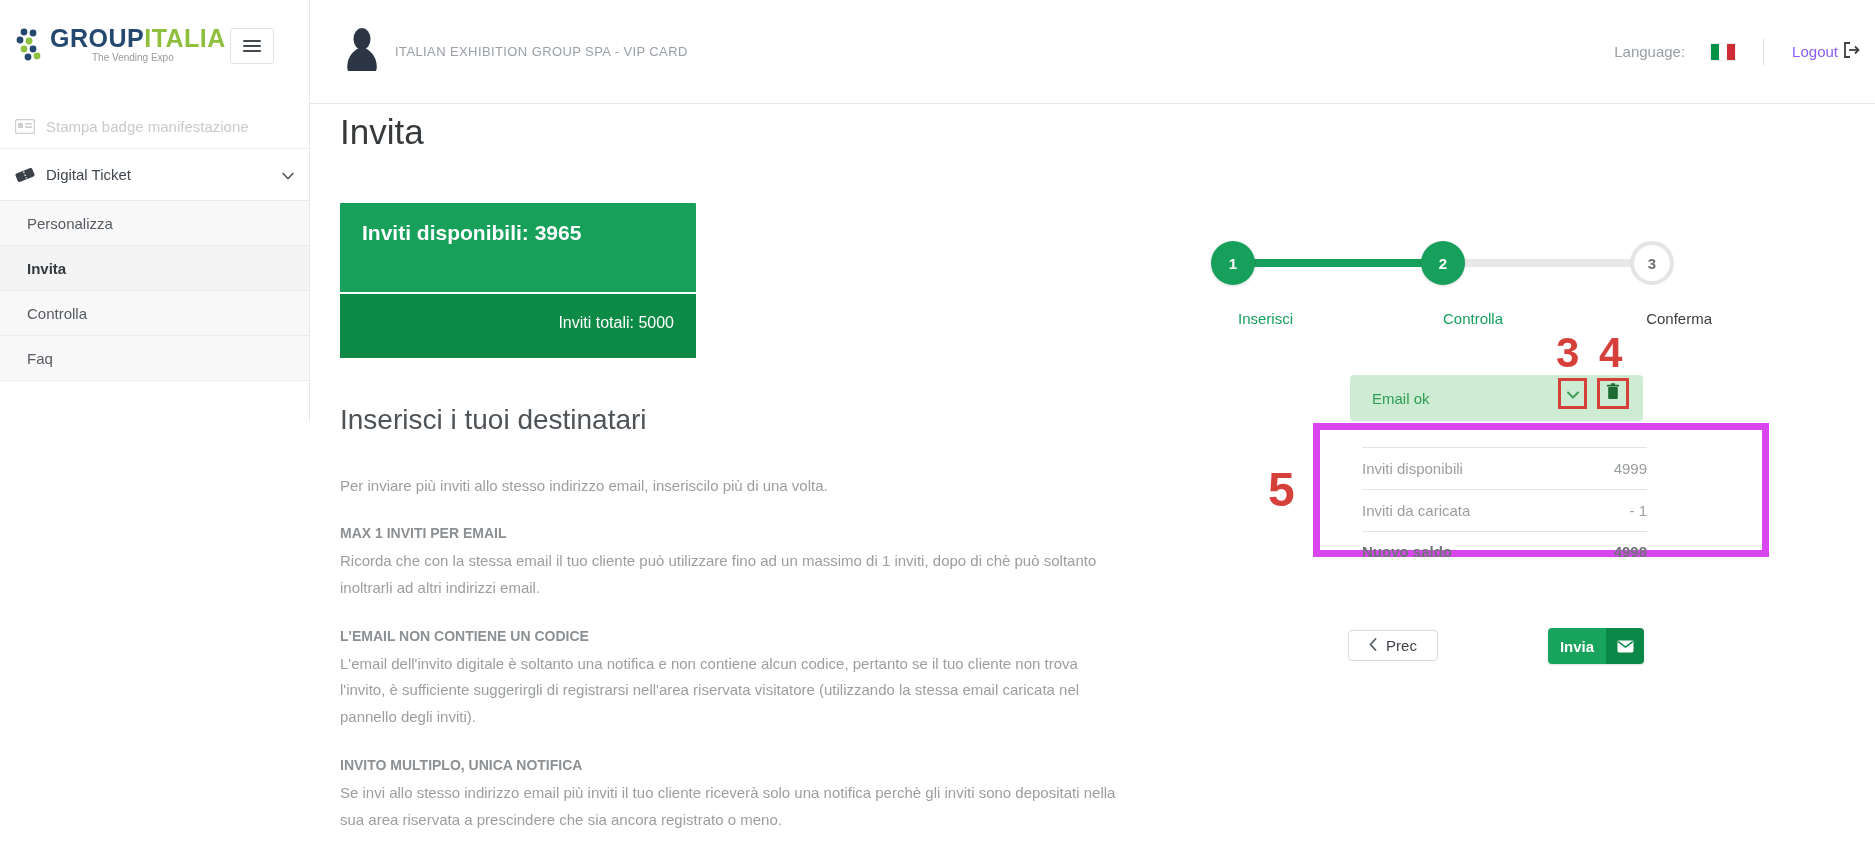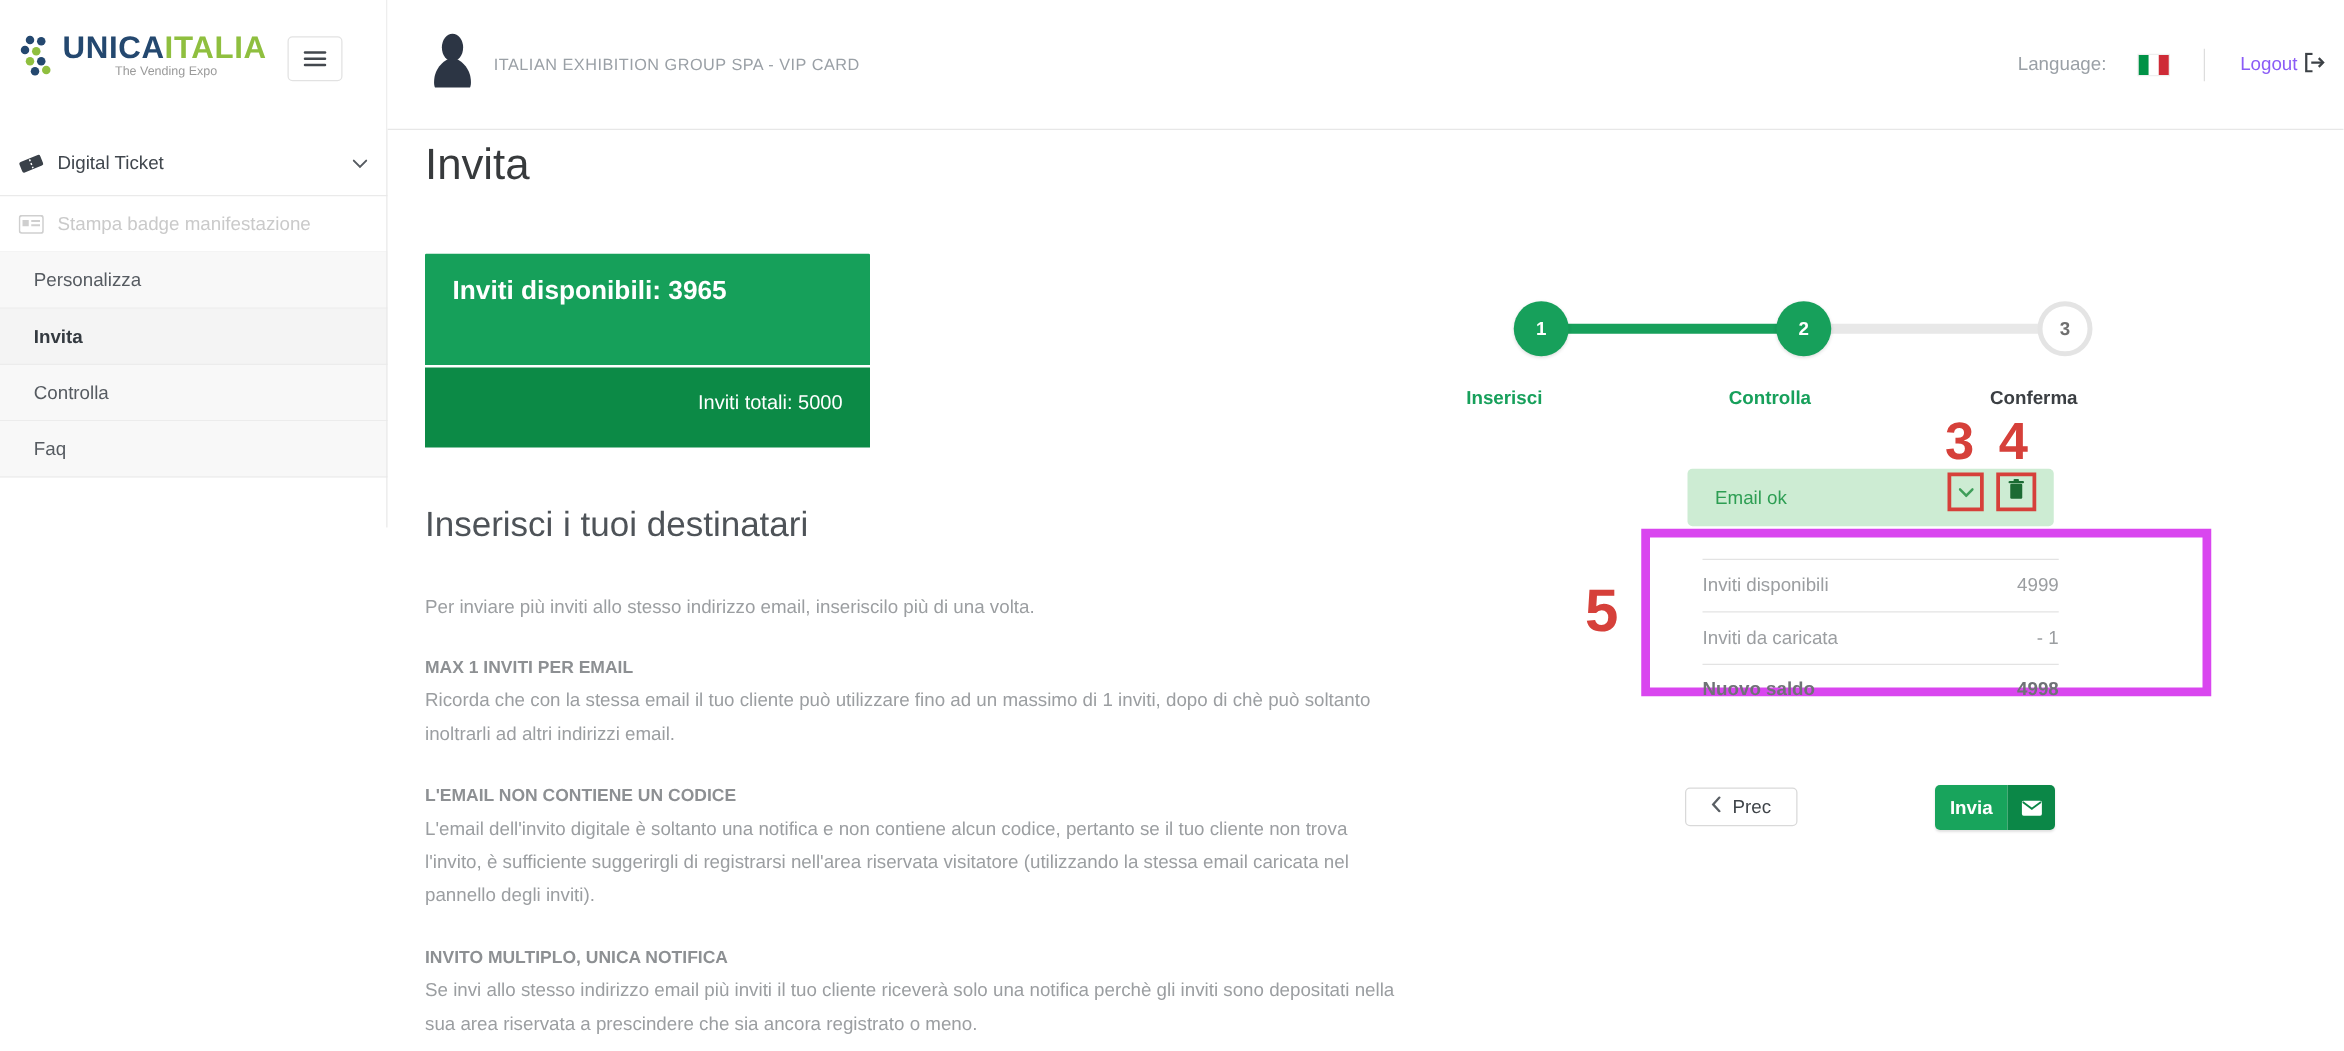--- a/index.html
+++ b/index.html
@@ -56,21 +56,21 @@
   .copy p { color:#9b9ea1; line-height:1.78; }
   .copy .block-head { margin-top:24px; margin-bottom:4px; font-size:14px; font-weight:bold; color:#8d9093; line-height:1.5; }
 
   
   .wz-bar { position:absolute; height:8px; top:155px; border-radius:4px; }
   .wz-bar.done { background:#17a05b; }
   .wz-bar.todo { background:#e8e8e8; }
   .wz-circle { position:absolute; top:137px; width:44px; height:44px; border-radius:50%; display:flex; align-items:center; justify-content:center; font-size:15px; font-weight:bold; }
   .wz-circle.done { background:#17a05b; color:#fff; box-shadow:0 1px 3px rgba(0,0,0,0.15); }
   .wz-circle.todo { background:#fff; border:4px solid #e4e4e4; color:#6f6f6f; }
-  .wz-label { position:absolute; top:206px; width:120px; text-align:left; font-size:15px; font-weight:bold; }
+  .wz-label { position:absolute; top:206px; width:120px; text-align:right; font-size:15px; font-weight:normal; }
   .wz-label.done { color:#17a05b; }
   .wz-label.todo { color:#3b3f43; }
 
   
   .email-status { position:absolute; left:1040px; top:271px; width:293px; height:46px; background:#cdecd3; border-radius:4px; display:flex; align-items:center; padding-left:22px; cursor:pointer; }
   .email-status .st-text { font-size:15px; color:#2d9e53; }
   .anno-box { position:absolute; border:3px solid #d6403a; display:flex; align-items:center; justify-content:center; }
   .box3 { left:1248px; top:274px; width:29px; height:31px; }
   .box4 { left:1287px; top:274px; width:32px; height:31px; }
   .anno-num { position:absolute; font-size:42px; font-weight:bold; color:#d6403a; line-height:1; }
@@ -102,59 +102,59 @@
             <circle cx="17" cy="7" r="3.4" fill="#24486f"></circle>
             <circle cx="4" cy="14" r="3.4" fill="#24486f"></circle>
             <circle cx="13" cy="15" r="3.4" fill="#8fbf3f"></circle>
             <circle cx="8" cy="23" r="3.4" fill="#8fbf3f"></circle>
             <circle cx="17" cy="23" r="3.4" fill="#24486f"></circle>
             <circle cx="12" cy="31" r="3.4" fill="#24486f"></circle>
             <circle cx="21" cy="30" r="3.4" fill="#8fbf3f"></circle>
           </svg>
         </span>
         <span class="logo-text">
-          <span class="logo-word"><span class="nv">UNICA</span><span class="gr">ITALIA</span></span>
+          <span class="logo-word"><span class="nv">GROUP</span><span class="gr">ITALIA</span></span>
           <div class="logo-tag">The Vending Expo</div>
         </span>
       </div>
       <div class="hamburger">
         <span></span>
           <span></span>
           <span></span>
       </div>
     </div>
 
     <nav class="nav">
+      <div class="nav-item disabled">
+        <span class="nav-icon">
+          <svg width="20" height="15" viewBox="0 0 20 15">
+            <rect x="0.5" y="0.5" width="19" height="14" rx="2" fill="none" stroke="#cfcfcf" stroke-width="1.4"></rect>
+            <rect x="3" y="4" width="5" height="5" fill="#cfcfcf"></rect>
+            <rect x="10" y="4" width="7" height="1.6" fill="#cfcfcf"></rect>
+            <rect x="10" y="7.4" width="7" height="1.6" fill="#cfcfcf"></rect>
+          </svg>
+        </span>
+        <span>Stampa badge manifestazione</span>
+      </div>
+
       <div class="nav-item parent">
         <span class="nav-icon">
           <svg width="22" height="18" viewBox="0 0 22 18">
             <g transform="rotate(-22 11 9)">
               <rect x="2" y="4.5" width="18" height="9" rx="1.6" fill="#3a4149"></rect>
               <line x1="11" y1="5.2" x2="11" y2="12.8" stroke="#fff" stroke-width="1.2" stroke-dasharray="1.6 1.6"></line>
             </g>
           </svg>
         </span>
         <span>Digital Ticket</span>
         <span class="chev">
           <svg width="12" height="8" viewBox="0 0 12 8">
               <polyline points="1,1.5 6,6.5 11,1.5" fill="none" stroke="#565b61" stroke-width="1.6" stroke-linecap="round"></polyline>
             </svg>
         </span>
-      </div>
-
-      <div class="nav-item disabled">
-        <span class="nav-icon">
-          <svg width="20" height="15" viewBox="0 0 20 15">
-            <rect x="0.5" y="0.5" width="19" height="14" rx="2" fill="none" stroke="#cfcfcf" stroke-width="1.4"></rect>
-            <rect x="3" y="4" width="5" height="5" fill="#cfcfcf"></rect>
-            <rect x="10" y="4" width="7" height="1.6" fill="#cfcfcf"></rect>
-            <rect x="10" y="7.4" width="7" height="1.6" fill="#cfcfcf"></rect>
-          </svg>
-        </span>
-        <span>Stampa badge manifestazione</span>
       </div>
 
       <div class="subnav">
         <div class="subnav-item">
           <span>Personalizza</span>
         </div>
         <div class="subnav-item active">
           <span>Invita</span>
         </div>
         <div class="subnav-item">

